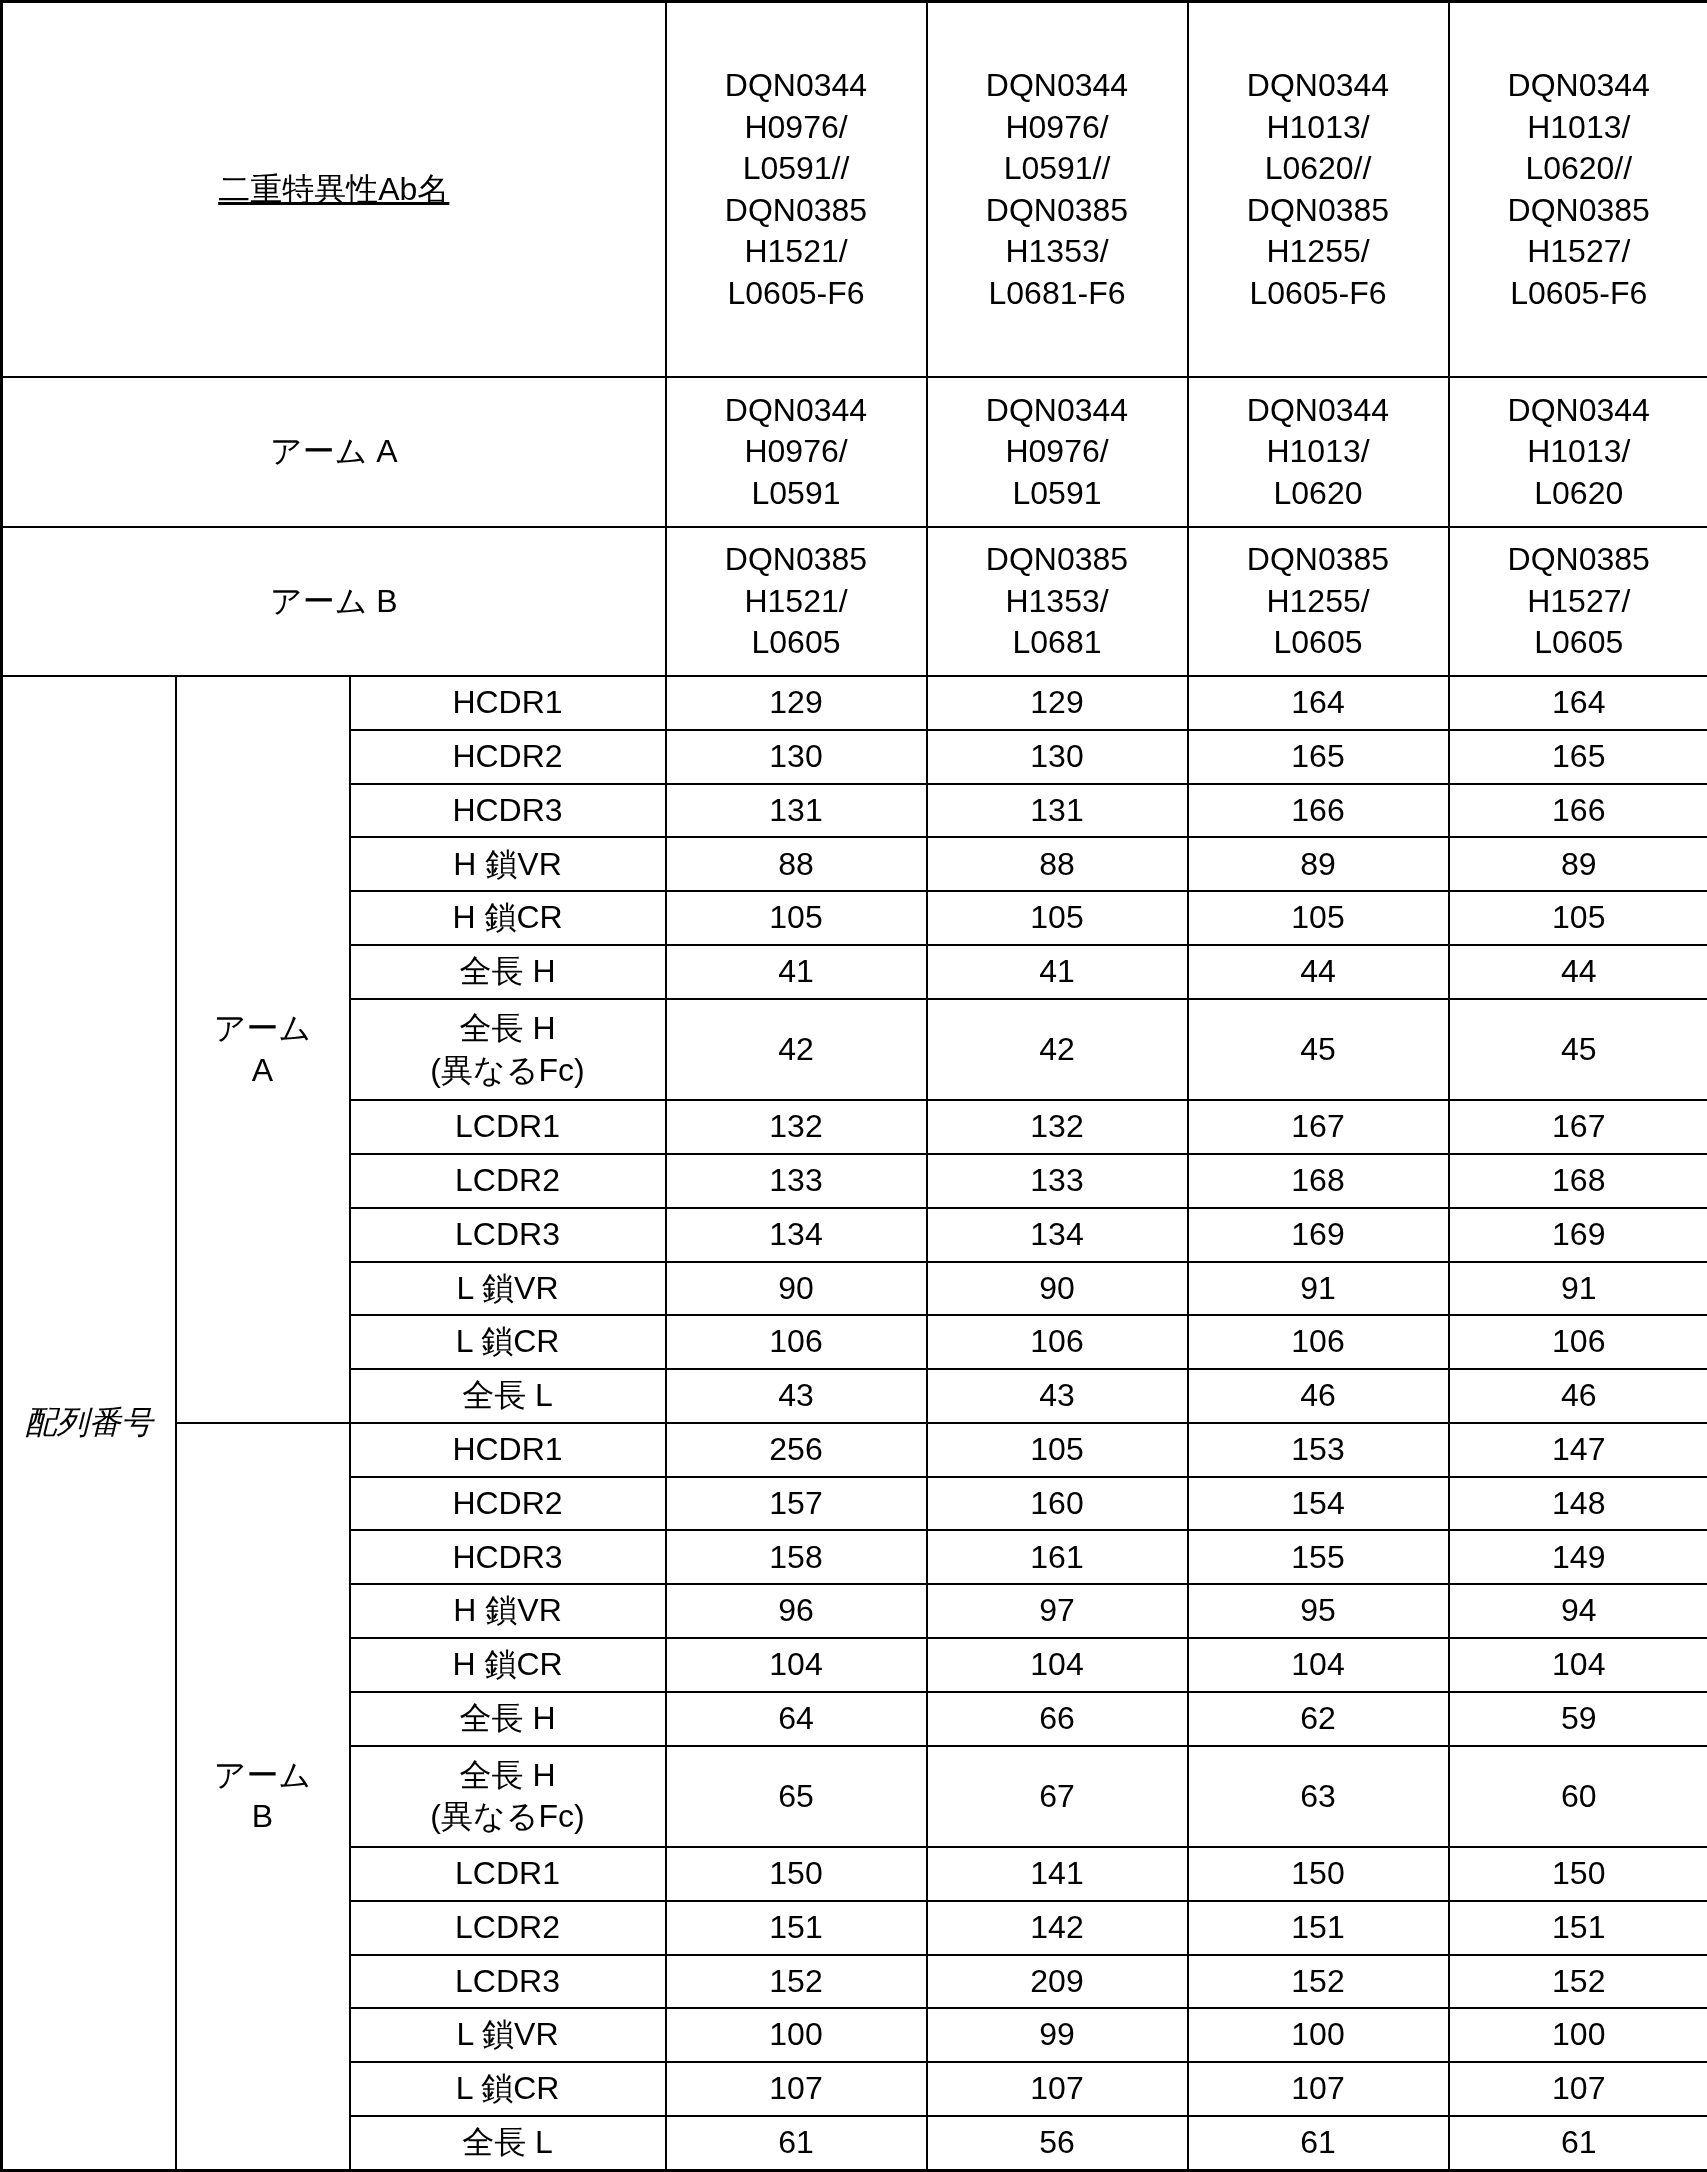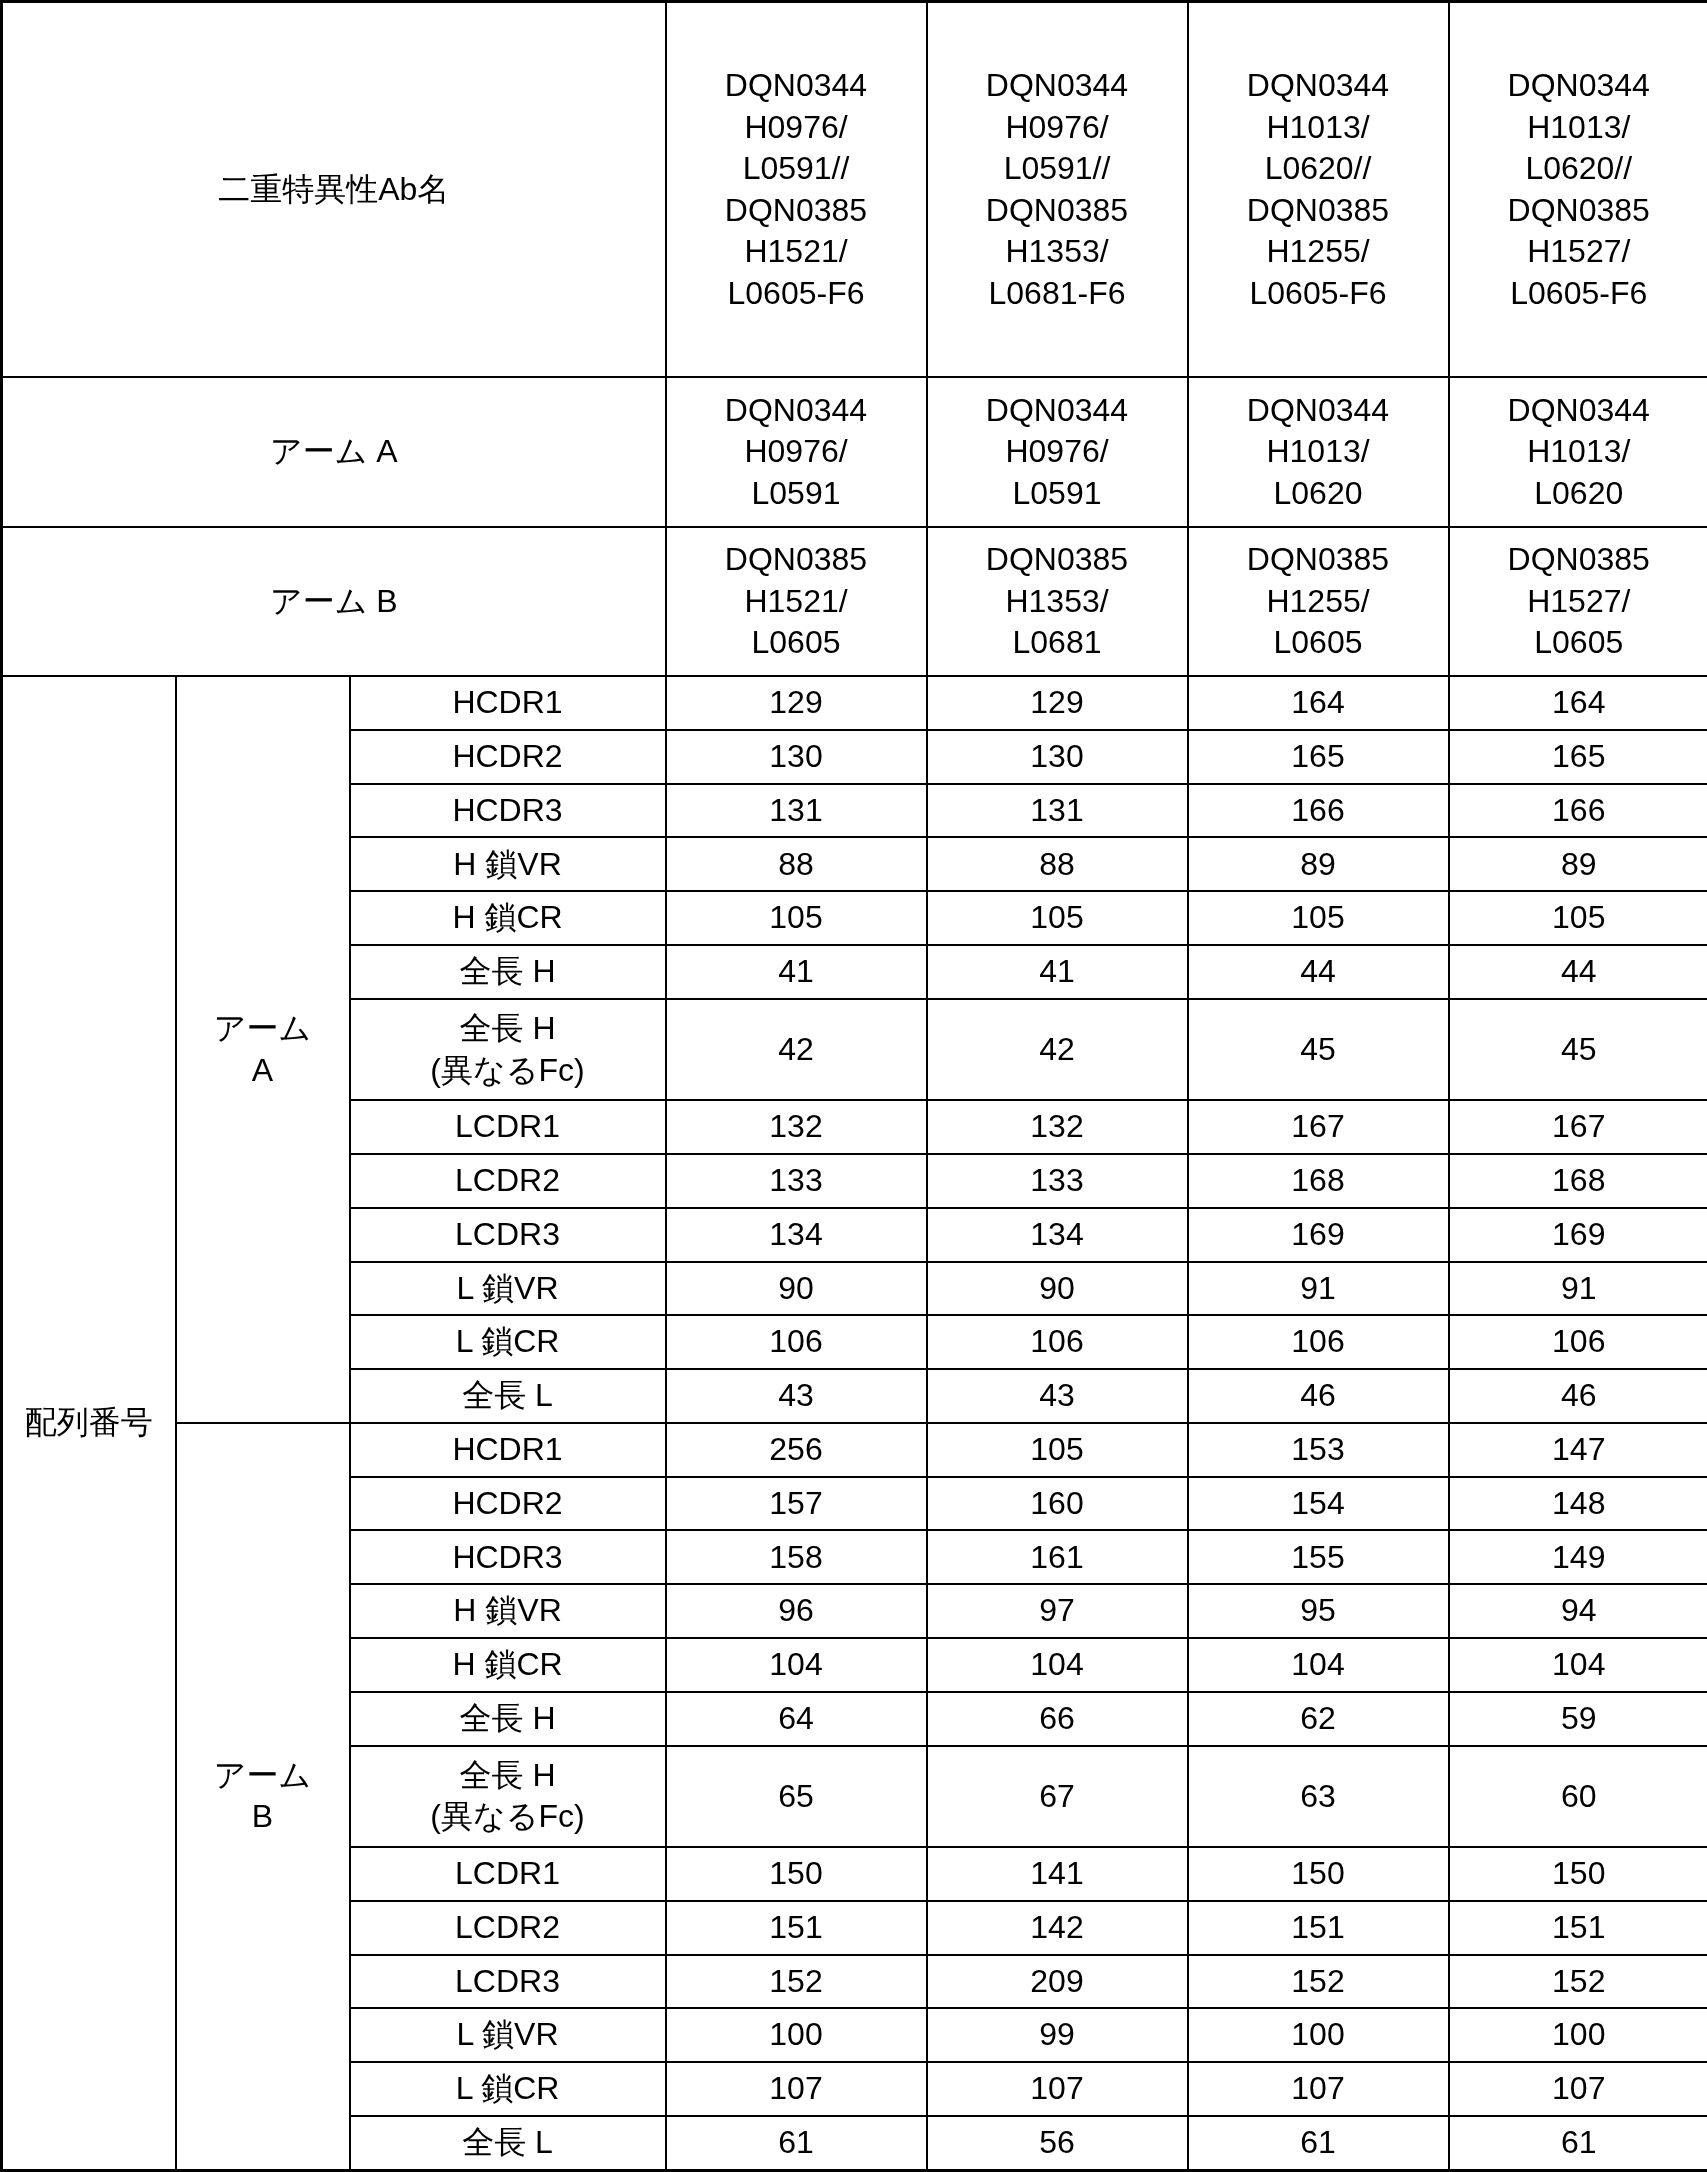--- a/index.html
+++ b/index.html
@@ -46,20 +46,21 @@
   td.header-name-cell {
     font-size: 33px;
     line-height: 1.28;
   }
   td.top-label {
     font-size: 33px;
   }
   td.rail-label {
     font-size: 35px;
     line-height: 1.32;
+    font-style: italic;
   }
   td.arm-label {
     font-size: 35px;
     line-height: 1.35;
   }
   td.row-label {
     font-size: 35px;
   }
   td.data-cell {
     font-size: 35px;
@@ -82,21 +83,21 @@
       <col class="c-rail">
       <col class="c-arm">
       <col class="c-label">
       <col class="c-data">
       <col class="c-data">
       <col class="c-data">
       <col class="c-data">
     </colgroup>
     <tbody id="table-body">
         <tr style="height: 327px;">
-          <td class="top-label" colspan="3" style="height: 327px;">二重特異性Ab名</td>
+          <td class="top-label" colspan="3" style="height: 327px; text-decoration: underline;">二重特異性Ab名</td>
           <td class="header-name-cell">DQN0344
 H0976/
 L0591//
 DQN0385
 H1521/
 L0605-F6</td>
           <td class="header-name-cell">DQN0344
 H0976/
 L0591//
 DQN0385

